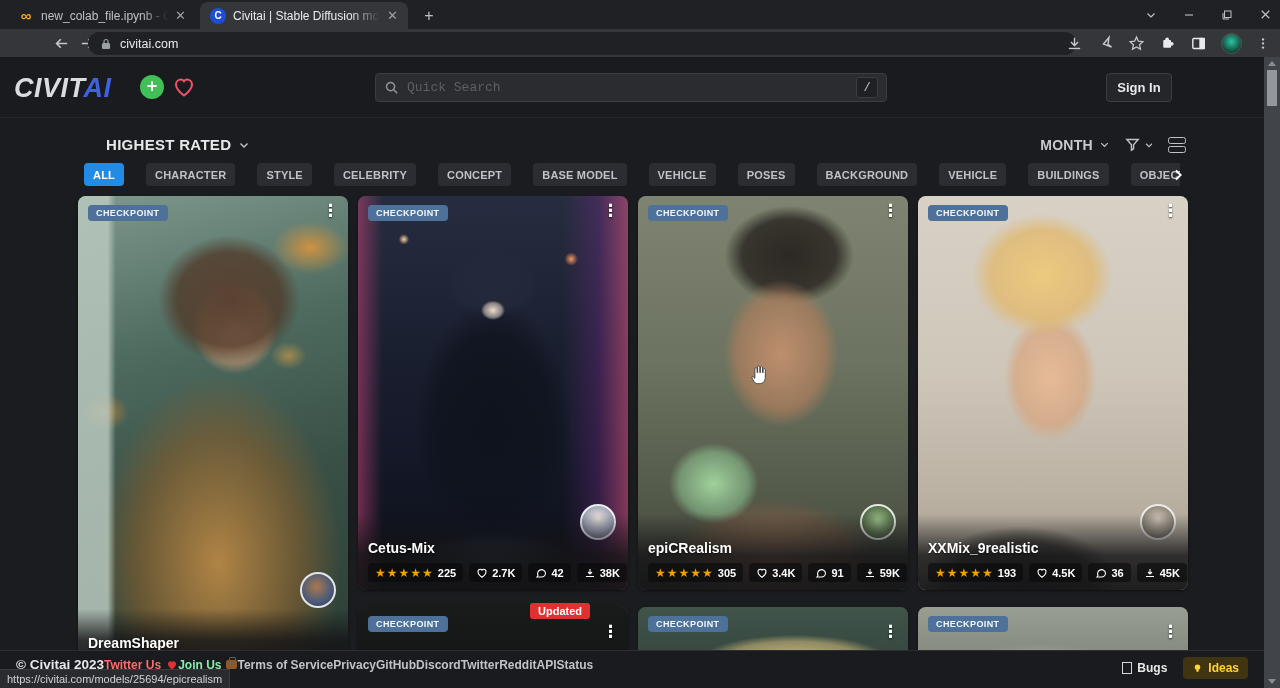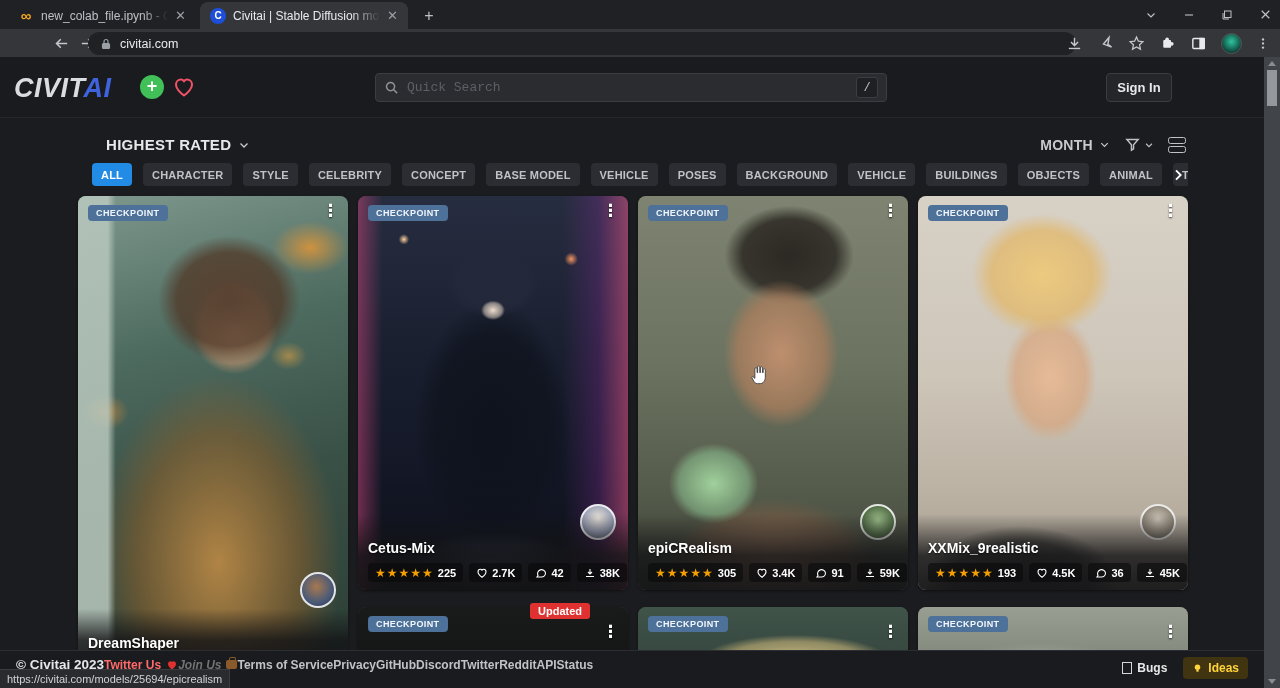--- a/index.html
+++ b/index.html
@@ -62,22 +62,22 @@
   .seg-item.active { background:#3e4046; border-radius:4px; color:#fff; font-weight:700; border-left:none; }
   .sort-dd { margin-left:22px; font-size:15px; font-weight:700; color:#e6e8ea; letter-spacing:.3px;
              display:flex; align-items:center; gap:7px; }
   .nav-right { margin-left:auto; display:flex; align-items:center; gap:14px; }
   .period-dd { font-size:14px; font-weight:700; color:#c8cace; letter-spacing:.3px; display:flex;
                align-items:center; gap:6px; }
   .filter-group { display:flex; align-items:center; gap:3px; }
   .layout-icon { width:18px; height:16px; display:flex; flex-direction:column; gap:2px; }
   .layout-icon span { display:block; height:7px; border:1.6px solid #c1c2c5; border-radius:2.5px; }
 
-  .chips { position:absolute; left:84px; top:106px; width:1096px; height:24px; display:flex; gap:11px;
-           overflow:hidden;margin-left:8px; }
+  .chips { position:absolute; left:84px; top:106px; width:1096px; height:24px; display:flex; gap:22px;
+           overflow:hidden; }
   .chip { flex:none; height:23px; padding:0 9px; background:#2c2d32; border-radius:4px; color:#c1c2c5;
           font-size:11px; font-weight:600; letter-spacing:.2px; display:flex; align-items:center; }
   .chip.active { background:#228be6; color:#fff; }
   .chips-next { position:absolute; left:1168px; top:108px; width:20px; height:20px; color:#fff; }
 
   
   .card { position:absolute; width:270px; border-radius:8px; overflow:hidden; background:#404040;
           box-shadow:0 1px 3px rgba(0,0,0,.5); }
   .card-img { position:absolute; inset:0; }
   .img1 { background:
@@ -140,21 +140,21 @@
   .upd-badge { position:absolute; background:#e03131; color:#fff; font-size:11px; font-weight:600;
                padding:2px 8px; border-radius:3px; z-index:4; }
 
   
   .footer { position:absolute; left:0; top:593px; width:1264px; height:38px; background:#1a1b1e;
             border-top:1px solid #2c2e33; display:flex; align-items:flex-start; padding:6px 16px 0; z-index:5; }
   .foot-left { display:flex; align-items:center; }
   .copyright { color:#e6e8ea; font-size:13.5px; font-weight:700; }
   .flink { color:#c1c2c5; font-size:12px; font-weight:600; display:flex; align-items:center; gap:5px; }
   .flink.support { color:#ff6b6b; }
-  .flink.join { color:#737373;font-style:italic; }
+  .flink.join { color:#86efac; }
   .briefcase { width:11px; height:9px; background:#8a5a2b; border-radius:2px; position:relative; display:inline-block; }
   .briefcase::before { content:""; position:absolute; left:3px; top:-3px; width:5px; height:3px;
                        border:1px solid #8a5a2b; border-bottom:none; border-radius:2px 2px 0 0; }
   .foot-right { margin-left:auto; display:flex; align-items:center; gap:16px; }
   .bugs { color:#e6e8ea; font-size:12px; font-weight:600; display:flex; align-items:center; gap:5px; }
   .bug-square { width:10px; height:12px; border:1.2px solid #d5d7da; display:inline-block; }
   .ideas-btn { background:#413511; border-radius:4px; padding:4px 9px; display:flex; align-items:center;
                gap:5px; color:#ffd43b; font-size:12px; font-weight:700; }
 
   .status-bar { position:absolute; left:0; bottom:0; height:19px; background:#2a2b2e;

